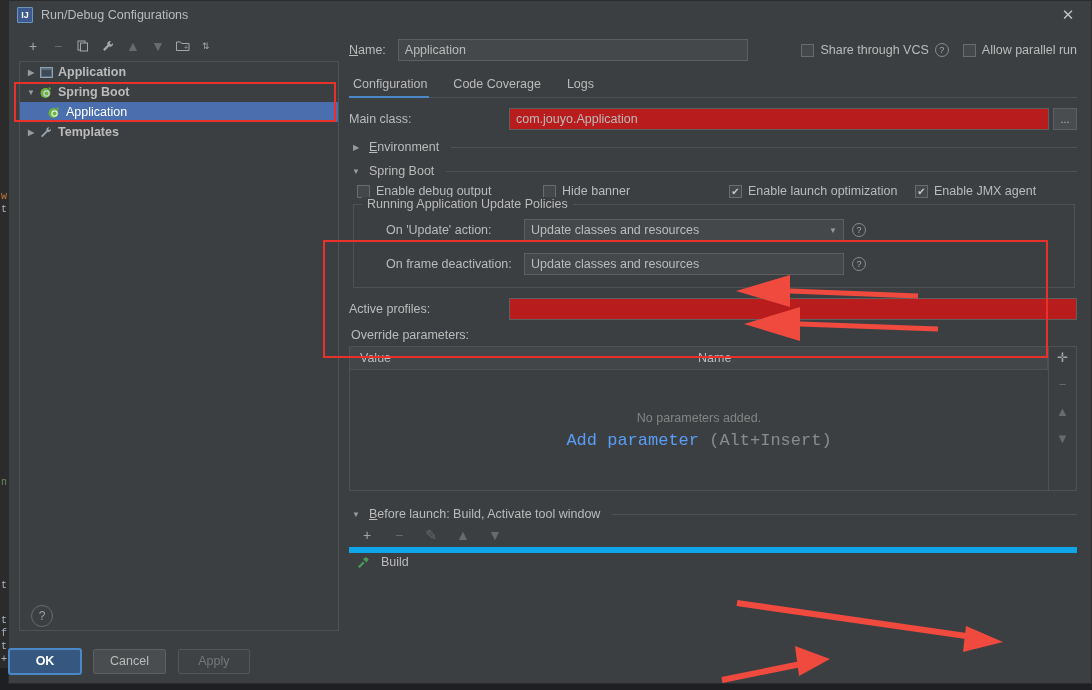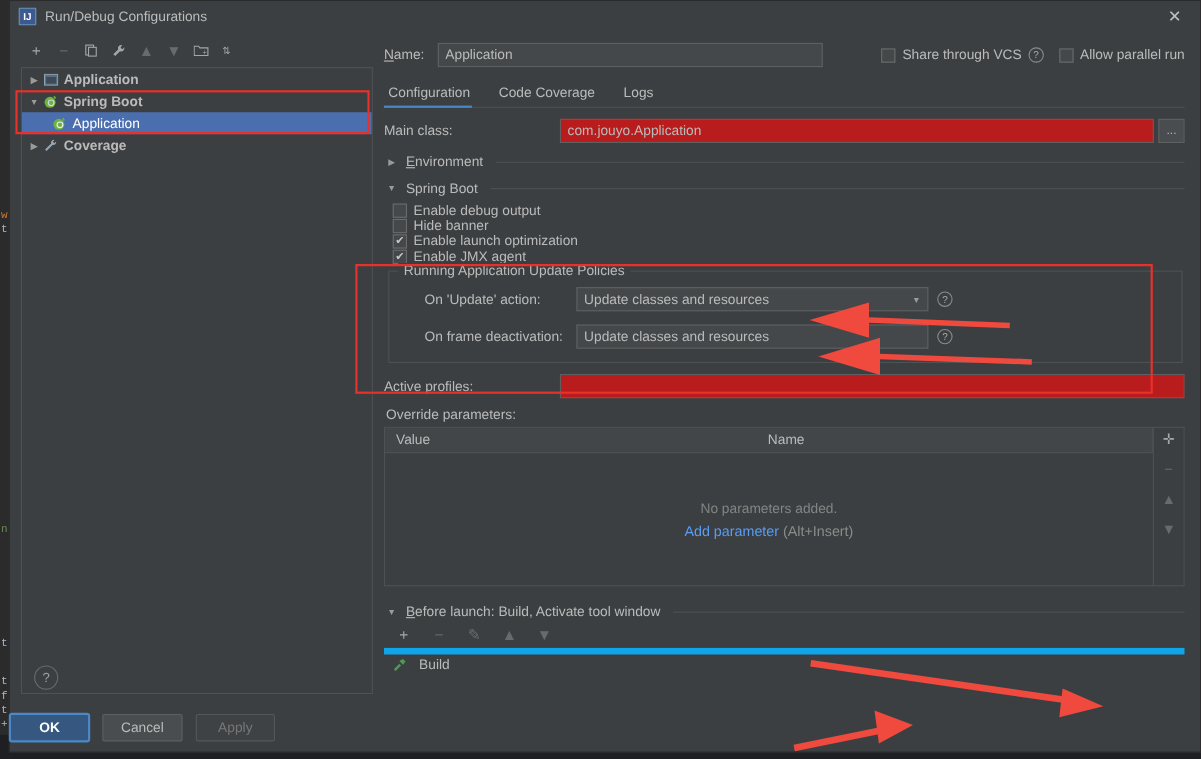--- a/index.html
+++ b/index.html
@@ -180,21 +180,21 @@
     box-sizing: border-box;
   }
   .collapsible {
     display: flex; align-items: center; gap: 6px;
     color: #bbbbbb; font-size: 12.5px; margin: 10px 0 6px 0;
   }
   .collapsible .rule {
     flex: 1; height: 1px; background: #4e5254; margin-left: 6px;
   }
   .spring-checks {
-    display: flex; align-items: flex-start; gap: 0; margin: 6px 0 6px 8px; flex-direction: column;
+    display: flex; align-items: flex-end; gap: 0; margin: 6px 0 6px 8px;
   }
   .spring-checks .chk { width: 186px; }
   .spring-checks .chk:last-child { width: auto; }
   
   .group-box {
     border: 1px solid #4e5254; margin: 4px 2px 6px 4px;
     padding: 14px 10px 12px 10px; position: relative;
     box-sizing: border-box;
   }
   .group-legend {
@@ -232,21 +232,21 @@
     color: #bbbbbb; font-size: 12.5px; display: flex; align-items: center;
     padding-left: 10px; box-sizing: border-box;
   }
   .tbl-th.name { flex: 0 0 360px; border-right: 1px solid #4e5254; }
   .tbl-th.value { flex: 1; }
   .tbl-body {
     flex: 1; display: flex; flex-direction: column;
     align-items: center; justify-content: center; gap: 6px;
   }
   .empty-text { color: #848484; font-size: 12.5px; }
-  .link-row { font-size: 13px; }
+  .link-row { font-size: 17px; font-family: Liberation Mono, monospace; }
   .link { color: #589df6; }
   .hint { color: #8b8b8b; }
   .tbl-side {
     width: 28px; flex: none; border: 1px solid #4e5254; border-left: none;
     box-sizing: border-box; display: flex; flex-direction: column;
     align-items: center; padding-top: 4px; gap: 14px;
   }
   .side-btn { color: #a6a6a6; font-size: 13px; line-height: 1; }
   .side-btn.dim { color: #6a6a6a; }
   
@@ -385,21 +385,21 @@
             <span>Application</span>
           </div>
 
           <div class="tree-row bold">
             <span class="arrow">▶</span>
             <span class="node-icon">
               <svg width="13" height="12" viewBox="0 0 13 12">
                   <path d="M9.5 1.2a2.6 2.6 0 0 0-3 3.3L1 10l1.3 1.3 5.5-5.5a2.6 2.6 0 0 0 3.2-3.1L9.4 4.2 8.1 2.9l1.4-1.7z" fill="#9aa7b0"></path>
                 </svg>
             </span>
-            <span>Coverage</span>
+            <span>Templates</span>
           </div>
         </div>
 
         <div class="help-btn">?</div>
       </div>
 
       <div class="right-panel">
 
         <div class="name-row">
           <span class="lbl underlined-first">Name:</span>

